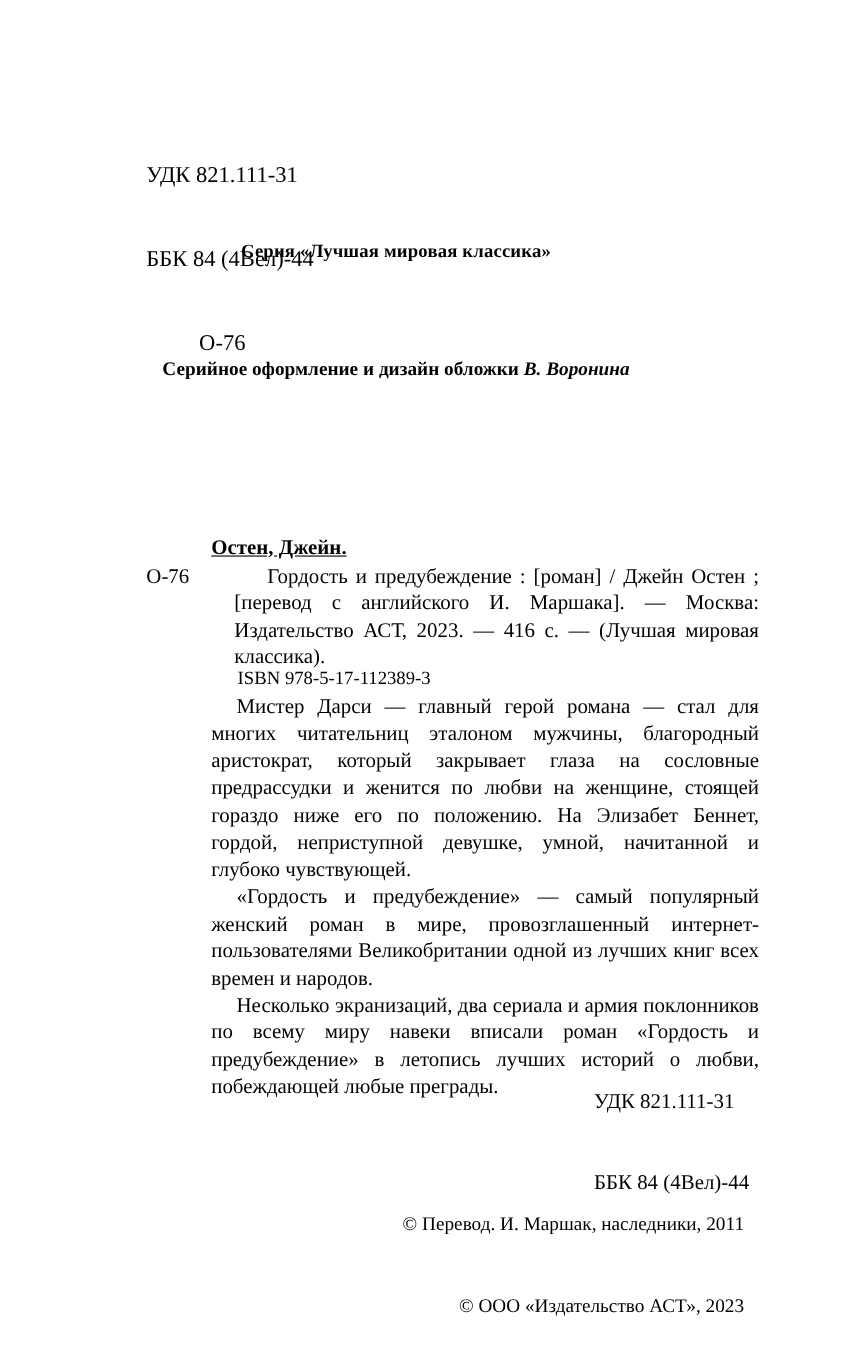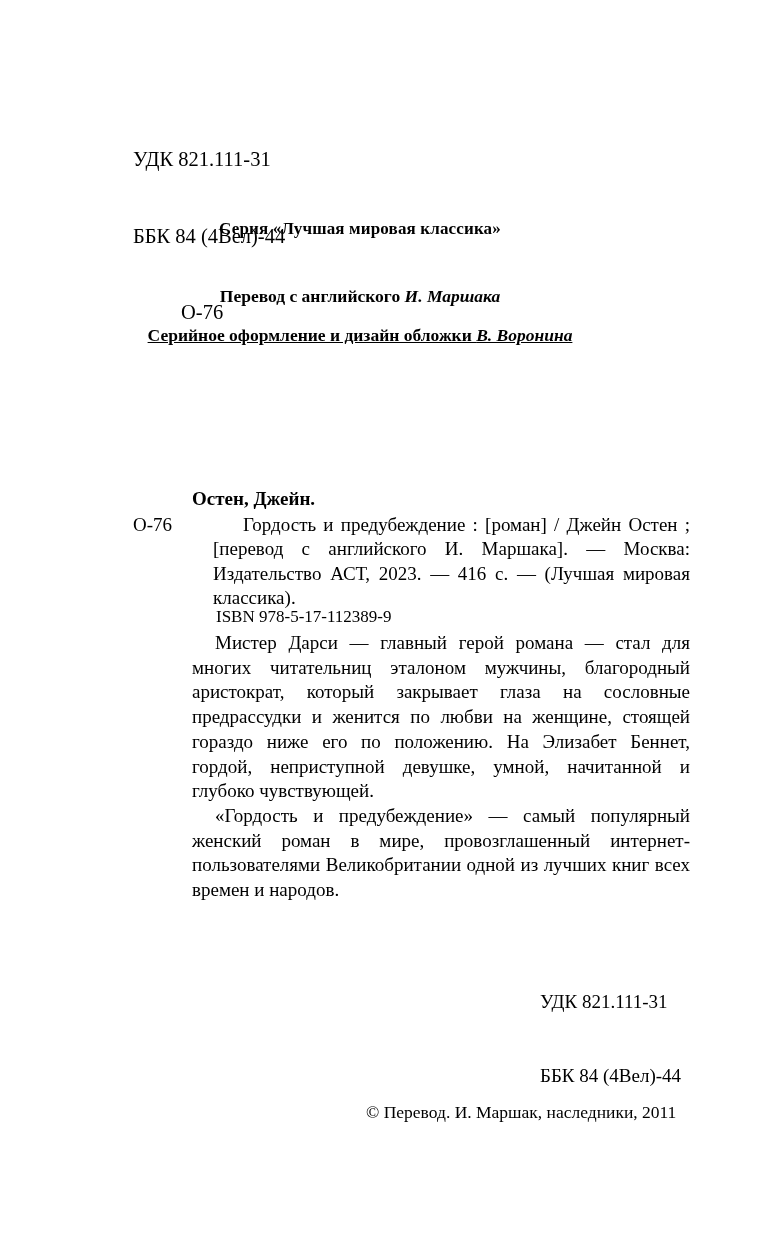--- a/index.html
+++ b/index.html
@@ -56,37 +56,37 @@
     font-weight: bold;
   }
   .credit-design {
     position: absolute;
     left: 0;
     right: 0;
     top: 325px;
     text-align: center;
     font-size: 17.5px;
     font-weight: bold;
-    text-decoration: underline;
   }
   .nm { font-style: italic; }
 
   
   .catalog {
     position: absolute;
     left: 133px;
     top: 487px;
     width: 557px;
     font-size: 19px;
     line-height: 24.6px;
   }
   .catalog-author {
     font-weight: bold;
     margin-left: 59px;
     display: block;
+    text-decoration: underline;
   }
   .catalog-body {
     position: relative;
     margin-top: 1px;
   }
   .catalog-code {
     position: absolute;
     left: 0;
     top: 0;
     width: 58px;
@@ -151,41 +151,42 @@
 <div class="page">
 
   <div class="udk-top">
     <span class="line">УДК 821.111-31</span>
     <span class="line">ББК 84 (4Вел)-44</span>
     <span class="line line-indent">О-76</span>
   </div>
 
   <div class="series-line">Серия «Лучшая мировая классика»</div>
 
-  <div class="credit-translation"><span>Перевод с английского </span><span class="nm">И. Маршака</span></div>
 
   <div class="credit-design"><span>Серийное оформление и дизайн обложки </span><span class="nm">В. Воронина</span></div>
 
   <div class="catalog">
     <span class="catalog-author">Остен, Джейн.</span>
     <div class="catalog-body">
       <span class="catalog-code">О-76</span>
       <div class="catalog-desc">Гордость и предубеждение : [роман] / Джейн Остен ; [перевод с английского И. Маршака]. — Москва: Издательство АСТ, 2023. — 416 с. — (Лучшая мировая классика).</div>
     </div>
   </div>
 
-  <div class="isbn">ISBN 978-5-17-112389-9</div>
+  <div class="isbn">ISBN 978-5-17-112389-3</div>
 
   <div class="annotation">
     <p>Мистер Дарси — главный герой романа — стал для многих читательниц эталоном мужчины, благородный аристократ, который закрывает глаза на сословные предрассудки и женится по любви на женщине, стоящей гораздо ниже его по положению. На Элизабет Беннет, гордой, неприступной девушке, умной, начитанной и глубоко чувствующей.</p>
     <p>«Гордость и предубеждение» — самый популярный женский роман в мире, провозглашенный интернет-пользователями Великобритании одной из лучших книг всех времен и народов.</p>
+    <p>Несколько экранизаций, два сериала и армия поклонников по всему миру навеки вписали роман «Гордость и предубеждение» в летопись лучших историй о любви, побеждающей любые преграды.</p>
   </div>
 
   <div class="udk-bottom">
     <span class="line">УДК 821.111-31</span>
     <span class="line">ББК 84 (4Вел)-44</span>
   </div>
 
   <div class="copyright">
     <span class="line">© Перевод. И. Маршак, наследники, 2011</span>
+    <span class="line">© ООО «Издательство АСТ», 2023</span>
   </div>
 
 </div>
 
 </body></html>

